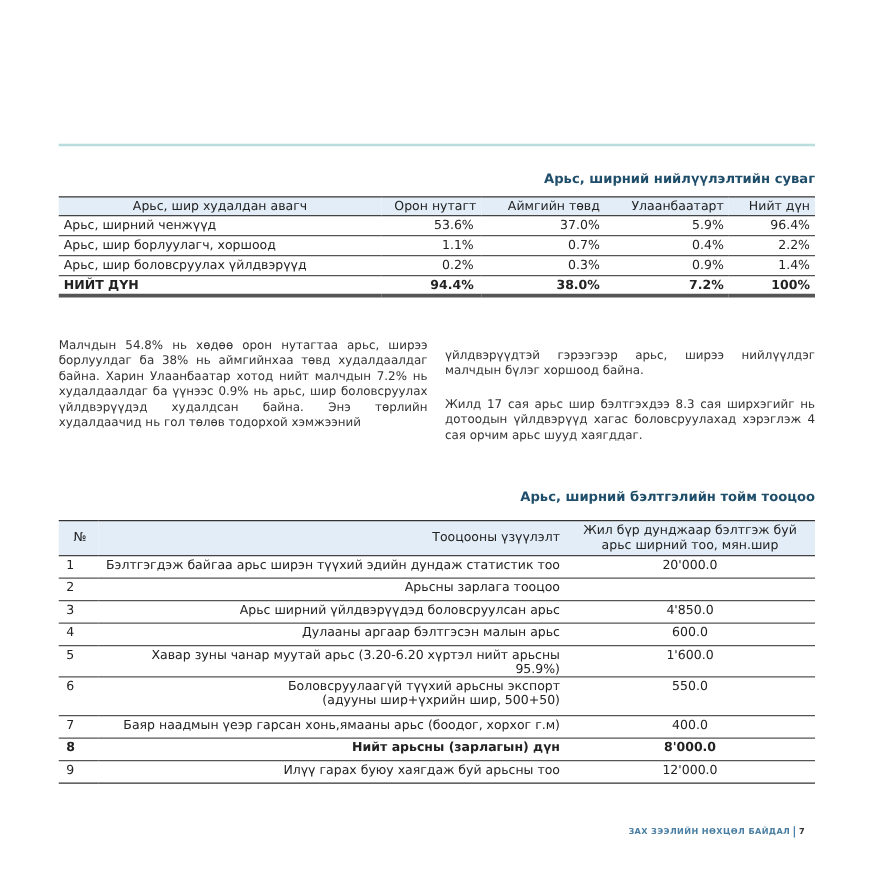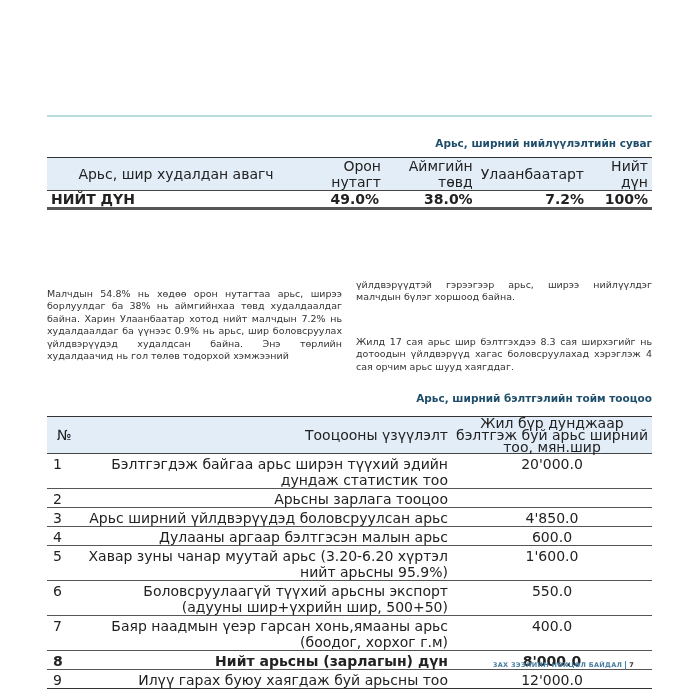--- a/index.html
+++ b/index.html
@@ -1,51 +1,51 @@
 <!DOCTYPE html>
 <html><head>
 <meta charset="utf-8">
 <style>
   html, body { margin:0; padding:0; }
   body { width:700px; height:700px; background:#ffffff; position:relative; overflow:hidden;
          font-family:"DejaVu Sans", sans-serif; color:#222; }
   .top-rule { position:absolute; left:47px; top:115px; width:605px; height:2px; background:#b9dcdc; }
   .section-title { position:absolute; right:48px; font-family:"DejaVu Sans", sans-serif; font-weight:bold;
                    font-size:10.5px; color:#1f4e6b;text-align:center; }
-  table { border-collapse:collapse; position:absolute; left:47px; width:605px; font-size:14px; }
+  table { border-collapse:collapse; position:absolute; left:47px; width:605px; font-size:10px; }
   table td, table th { font-weight:normal; padding:0 4px; }
   
   #t1 { top:157px; border-top:1.5px solid #333; border-bottom:3px solid #555; }
   #t1 thead tr { background:#e3edf7; height:15px; border-bottom:1px solid #444; }
   #t1 tbody tr { height:16px; border-bottom:1px solid #555; }
   #t1 tbody tr:last-child { border-bottom:none; }
   #t1 .c0 { width:250px; text-align:left; }
   #t1 th.c0 { text-align:center; }
   #t1 .c1 { width:70px; text-align:right; padding-right:6px; }
   #t1 .cn { text-align:right; }
   #t1 .total td { font-weight:bold; }
   
   .para { position:absolute; font-size:9.5px; line-height:12.4px; text-align:justify; color:#333; margin:0; }
-  #p1 { left:47px; top:288px; width:295px; }
+  #p1 { left:47px; top:271px; width:295px; }
   #p2 { left:356px; top:279px; width:296px; }
-  #p3 { left:356px; top:336px; width:296px; }
+  #p3 { left:356px; top:318px; width:296px; }
   
   #t2 { top:416px; border-top:1.5px solid #333; border-bottom:1.5px solid #333; }
   #t2 thead tr { background:#e3edf7; border-bottom:1px solid #444; }
   #t2 thead th { height:27px; line-height:12px; }
   #t2 tbody tr { border-bottom:1px solid #555; }
   #t2 tbody tr:last-child { border-bottom:none; }
   #t2 td { height:15px; vertical-align:top; padding-top:2px; }
   #t2 .n { width:22px; text-align:left; padding-left:6px; }
   #t2 th.n { text-align:center; }
   #t2 .d { width:365px; text-align:right; }
   #t2 th.d { }
   #t2 .v { text-align:center; }
   #t2 .bold td { font-weight:bold; }
-  .footer { position:absolute; right:66px; top:661px; font-size:6.5px; font-weight:bold; color:#4a7fa3; letter-spacing:0.3px; }
+  .footer { position:absolute; right:56px; top:661px; font-size:6.5px; font-weight:bold; color:#4a7fa3; letter-spacing:0.3px; }
   .footer .sep { display:inline-block; width:1px; height:9px; background:#4a7fa3; margin:0 3px; vertical-align:middle; }
   .footer .pg { color:#333; }
 </style>
 </head>
 <body>
 
 <div class="top-rule"></div>
 
 <div class="section-title" style="top:137px;">Арьс, ширний нийлүүлэлтийн суваг</div>
 
@@ -53,23 +53,44 @@
   <thead>
     <tr>
       <th class="c0">Арьс, шир худалдан авагч</th>
       <th class="cn">Орон нутагт</th>
       <th class="cn">Аймгийн төвд</th>
       <th class="cn">Улаанбаатарт</th>
       <th class="cn">Нийт дүн</th>
     </tr>
   </thead>
   <tbody>
+    <tr>
+      <td class="c0">Арьс, ширний ченжүүд</td>
+      <td class="c1">53.6%</td>
+      <td class="cn">37.0%</td>
+      <td class="cn">5.9%</td>
+      <td class="cn">96.4%</td>
+    </tr>
+    <tr>
+      <td class="c0">Арьс, шир борлуулагч, хоршоод</td>
+      <td class="c1">1.1%</td>
+      <td class="cn">0.7%</td>
+      <td class="cn">0.4%</td>
+      <td class="cn">2.2%</td>
+    </tr>
+    <tr>
+      <td class="c0">Арьс, шир боловсруулах үйлдвэрүүд</td>
+      <td class="c1">0.2%</td>
+      <td class="cn">0.3%</td>
+      <td class="cn">0.9%</td>
+      <td class="cn">1.4%</td>
+    </tr>
     <tr class="total">
       <td class="c0">НИЙТ ДҮН</td>
-      <td class="c1">49.0%</td>
+      <td class="c1">94.4%</td>
       <td class="cn">38.0%</td>
       <td class="cn">7.2%</td>
       <td class="cn">100%</td>
     </tr>
   </tbody>
 </table>
 
 <p class="para" id="p1">Малчдын 54.8% нь хөдөө орон нутагтаа арьс, ширээ борлуулдаг ба 38% нь аймгийнхаа төвд худалдаалдаг байна. Харин Улаанбаатар хотод нийт малчдын 7.2% нь худалдаалдаг ба үүнээс 0.9% нь арьс, шир боловсруулах үйлдвэрүүдэд худалдсан байна. Энэ төрлийн худалдаачид нь гол төлөв тодорхой хэмжээний</p>
 <p class="para" id="p2">үйлдвэрүүдтэй гэрээгээр арьс, ширээ нийлүүлдэг малчдын бүлэг хоршоод байна.</p>
 <p class="para" id="p3">Жилд 17 сая арьс шир бэлтгэхдээ 8.3 сая ширхэгийг нь дотоодын үйлдвэрүүд хагас боловсруулахад хэрэглэж 4 сая орчим арьс шууд хаягддаг.</p>

